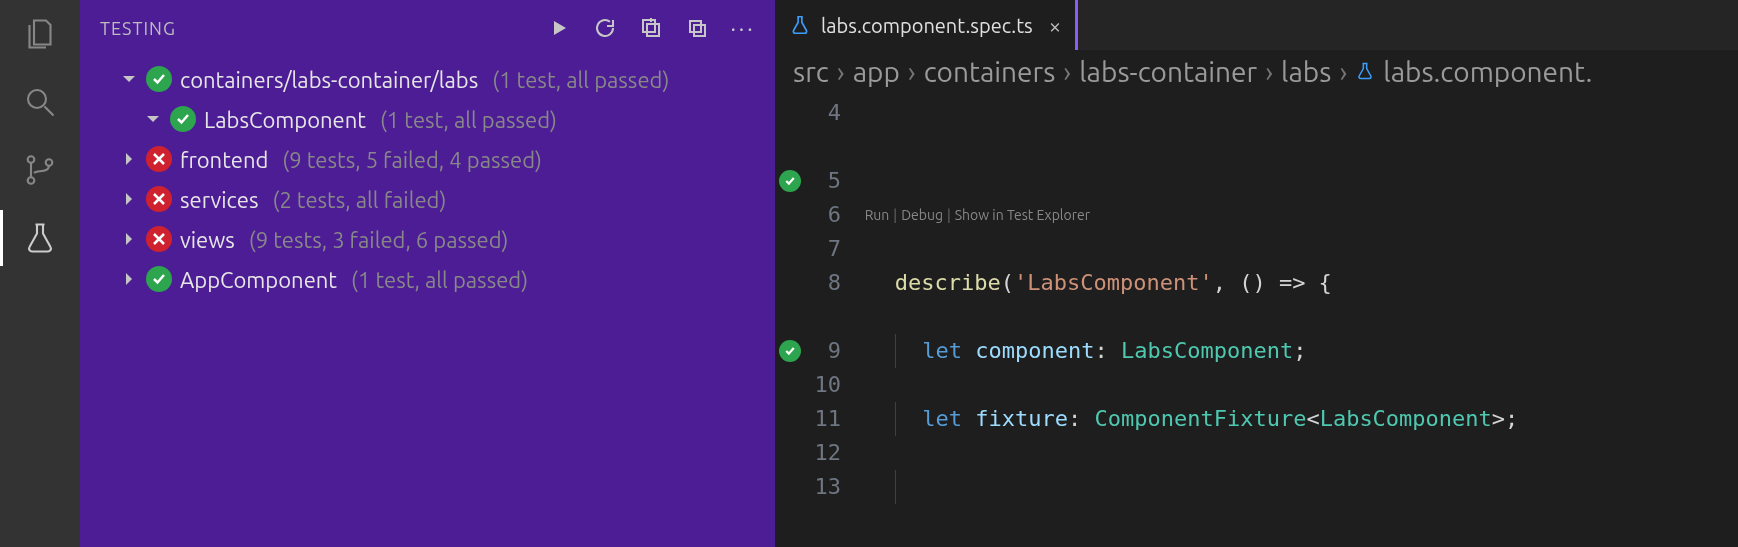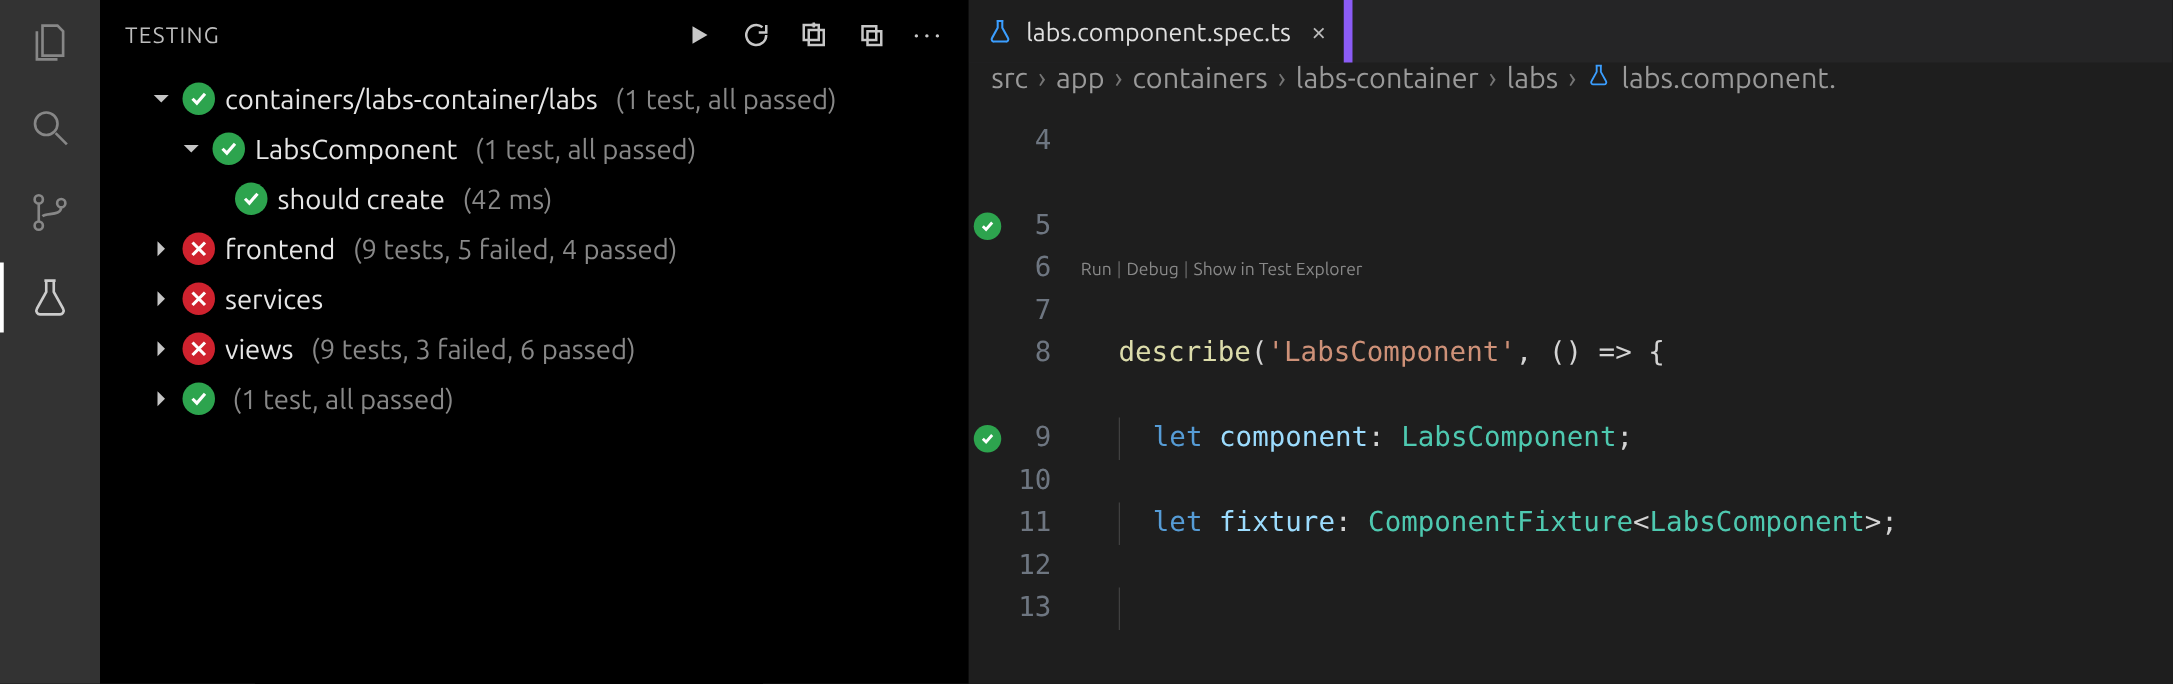--- a/index.html
+++ b/index.html
@@ -39,21 +39,21 @@
     position:absolute;
     left:-20px; top:-8px; bottom:-8px;
     width:3px;
     background:#fff;
   }
   .activity-item svg { width: 36px; height: 36px; stroke:#cccccc; fill:none; stroke-width:1.4; }
 
   
   .panel {
     width: 695px;
-    background: #000000;
+    background: #4c1d95;
     display:flex;
     flex-direction:column;
     overflow:hidden;
   }
   .panel-header {
     height: 55px;
     display:flex;
     align-items:center;
     justify-content:space-between;
     padding: 0 18px 0 20px;
@@ -117,34 +117,35 @@
     background:#252526;
     display:flex;
     align-items:stretch;
   }
   .tab {
     background:#1e1e1e;
     display:flex;
     align-items:center;
     padding:0 14px;
     gap:10px;
-    border-right:7px solid #8b5cf6;
+    border-right:3px solid #8b5cf6;
   }
   .tab .icon-ts {
     width:22px; height:22px;
   }
   .tab .name { color:#e0e0e0; font-size:20px; }
   .tab .close { color:#bbb; font-size:22px; cursor:pointer; padding-left:6px;}
   .breadcrumbs {
     height:42px;
     display:flex;
+    align-items:center;
     padding-left:18px;
     gap:8px;
     color:#9a9a9a;
-    font-size:23px;
+    font-size:28px;
     overflow:hidden;
     white-space:nowrap;
   }
   .breadcrumbs .sep { opacity:0.7; }
   .breadcrumbs .bc-icon { width:20px; height:20px; }
 
   .code-area {
     flex:1;
     display:flex;
     overflow:hidden;
@@ -291,29 +292,20 @@
           </span>
         <span class="status pass">
             <svg viewBox="0 0 16 16">
               <path d="M3 8l3.5 3.5L13 4" fill="none" stroke-width="2.5"></path>
             </svg>
           </span>
         <span class="name">LabsComponent</span>
         <span class="meta">(1 test, all passed)</span>
       </div>
 
-      <div class="tree-row" style="padding-left:108px">
-        <span class="status pass">
-            <svg viewBox="0 0 16 16">
-              <path d="M3 8l3.5 3.5L13 4" fill="none" stroke-width="2.5"></path>
-            </svg>
-          </span>
-        <span class="name">should create</span>
-        <span class="meta">(42 ms)</span>
-      </div>
 
       <div class="tree-row" style="padding-left:40px">
         <span class="chev">
             <svg viewBox="0 0 16 16">
               <path d="M5 2l6 6-6 6z"></path>
             </svg>
           </span>
         <span class="status fail">
             <svg viewBox="0 0 16 16">
               <path d="M3 3l10 10M13 3L3 13" stroke-width="2.5"></path>
@@ -328,20 +320,21 @@
             <svg viewBox="0 0 16 16">
               <path d="M5 2l6 6-6 6z"></path>
             </svg>
           </span>
         <span class="status fail">
             <svg viewBox="0 0 16 16">
               <path d="M3 3l10 10M13 3L3 13" stroke-width="2.5"></path>
             </svg>
           </span>
         <span class="name">services</span>
+        <span class="meta">(2 tests, all failed)</span>
       </div>
 
       <div class="tree-row" style="padding-left:40px">
         <span class="chev">
             <svg viewBox="0 0 16 16">
               <path d="M5 2l6 6-6 6z"></path>
             </svg>
           </span>
         <span class="status fail">
             <svg viewBox="0 0 16 16">
@@ -356,20 +349,21 @@
         <span class="chev">
             <svg viewBox="0 0 16 16">
               <path d="M5 2l6 6-6 6z"></path>
             </svg>
           </span>
         <span class="status pass">
             <svg viewBox="0 0 16 16">
               <path d="M3 8l3.5 3.5L13 4" fill="none" stroke-width="2.5"></path>
             </svg>
           </span>
+        <span class="name">AppComponent</span>
         <span class="meta">(1 test, all passed)</span>
       </div>
 
     </div>
   </div>
 
   <div class="editor">
     <div class="tabs">
       <div class="tab">
         <svg class="icon-ts" viewBox="0 0 24 24">

